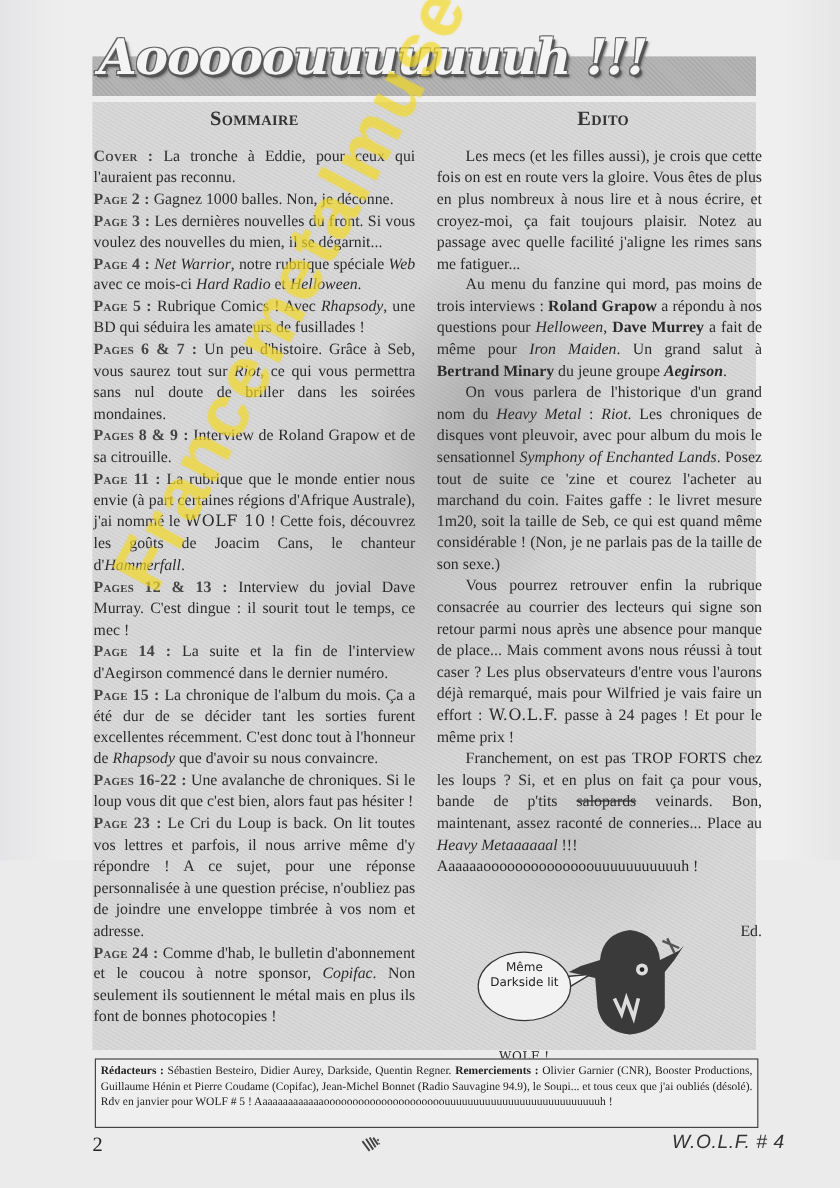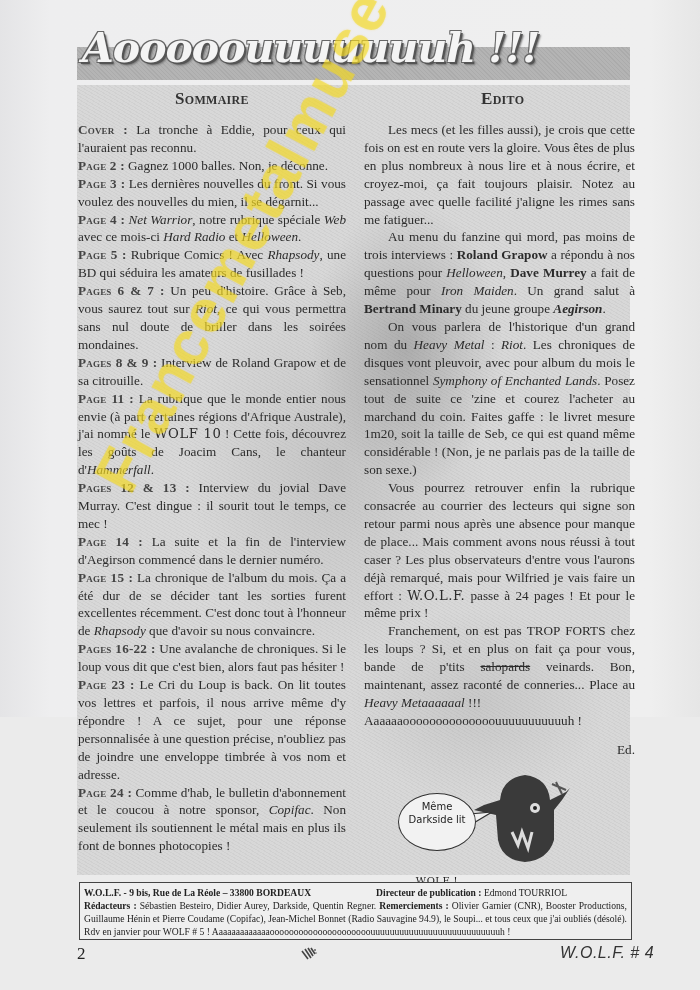--- a/index.html
+++ b/index.html
@@ -53,21 +53,21 @@
     .col.left { left: 78px; width: 268px; }
     .col.right { left: 364px; width: 271px; }
     .entry { margin: 0; }
     .lbl { font-variant: small-caps; font-weight: bold; color: #444; letter-spacing: 0.2px; }
     .it { font-style: italic; }
     .b { font-weight: bold; }
     .wolf { font-family: "DejaVu Serif", serif; letter-spacing: 0.5px; margin-top: 48px; }
     .para { text-indent: 24px; }
     .strike { text-decoration: line-through; }
     .howl { }
-    .sign { text-align: right; margin-top: 11px; }
+    .sign { text-align: right; margin-top: 36px; }
 
     
     .watermark {
       position: absolute; left: 80px; top: 470px;
       font-family: "Liberation Sans", sans-serif; font-weight: bold;
       font-size: 62px; color: rgba(240, 220, 40, 0.55);
       transform: rotate(-62deg); transform-origin: left top;
       white-space: nowrap; letter-spacing: 2px;
       pointer-events: none;
       text-shadow: 0 0 2px rgba(255,200,0,0.3);
@@ -163,26 +163,20 @@
   <svg class="bubble-tail" viewBox="0 0 22 14">
     <path d="M0 2 L22 0 L2 12" fill="#f2f2f2" stroke="#333" stroke-width="1.2"></path>
   </svg>
   <div class="bubble">
     <div>Même</div>
     <div>Darkside lit</div>
     <div class="wolf">WOLF !</div>
   </div>
 
   <div class="credits">
-    <div class="row1">
-      <span>W.O.L.F. - 9 bis, Rue de La Réole – 33800 BORDEAUX</span>
-      <span>
-        <span>Directeur de publication :</span><span class="dir-name"> Edmond TOURRIOL</span>
-      </span>
-    </div>
     <div>
       <b>Rédacteurs :</b><span> Sébastien Besteiro, Didier Aurey, Darkside, Quentin Regner. </span><b>Remerciements :</b><span> Olivier Garnier (CNR), Booster Productions, Guillaume Hénin et Pierre Coudame (Copifac), Jean-Michel Bonnet (Radio Sauvagine 94.9), le Soupi... et tous ceux que j'ai oubliés (désolé). Rdv en janvier pour WOLF # 5 ! Aaaaaaaaaaaaaooooooooooooooooooooouuuuuuuuuuuuuuuuuuuuuuuuuuuh !</span>
     </div>
   </div>
 
   <div class="footer-num">2</div>
   <svg class="footer-paw" viewBox="0 0 18 14">
     <path d="M2 4 L8 12 M5 2 L11 11 M8 1 L13 9 M11 1 L15 7" stroke="#444" stroke-width="1.6"></path>
     <circle cx="15" cy="3" r="1" fill="#666"></circle>
       <circle cx="16" cy="6" r="0.8" fill="#666"></circle>

